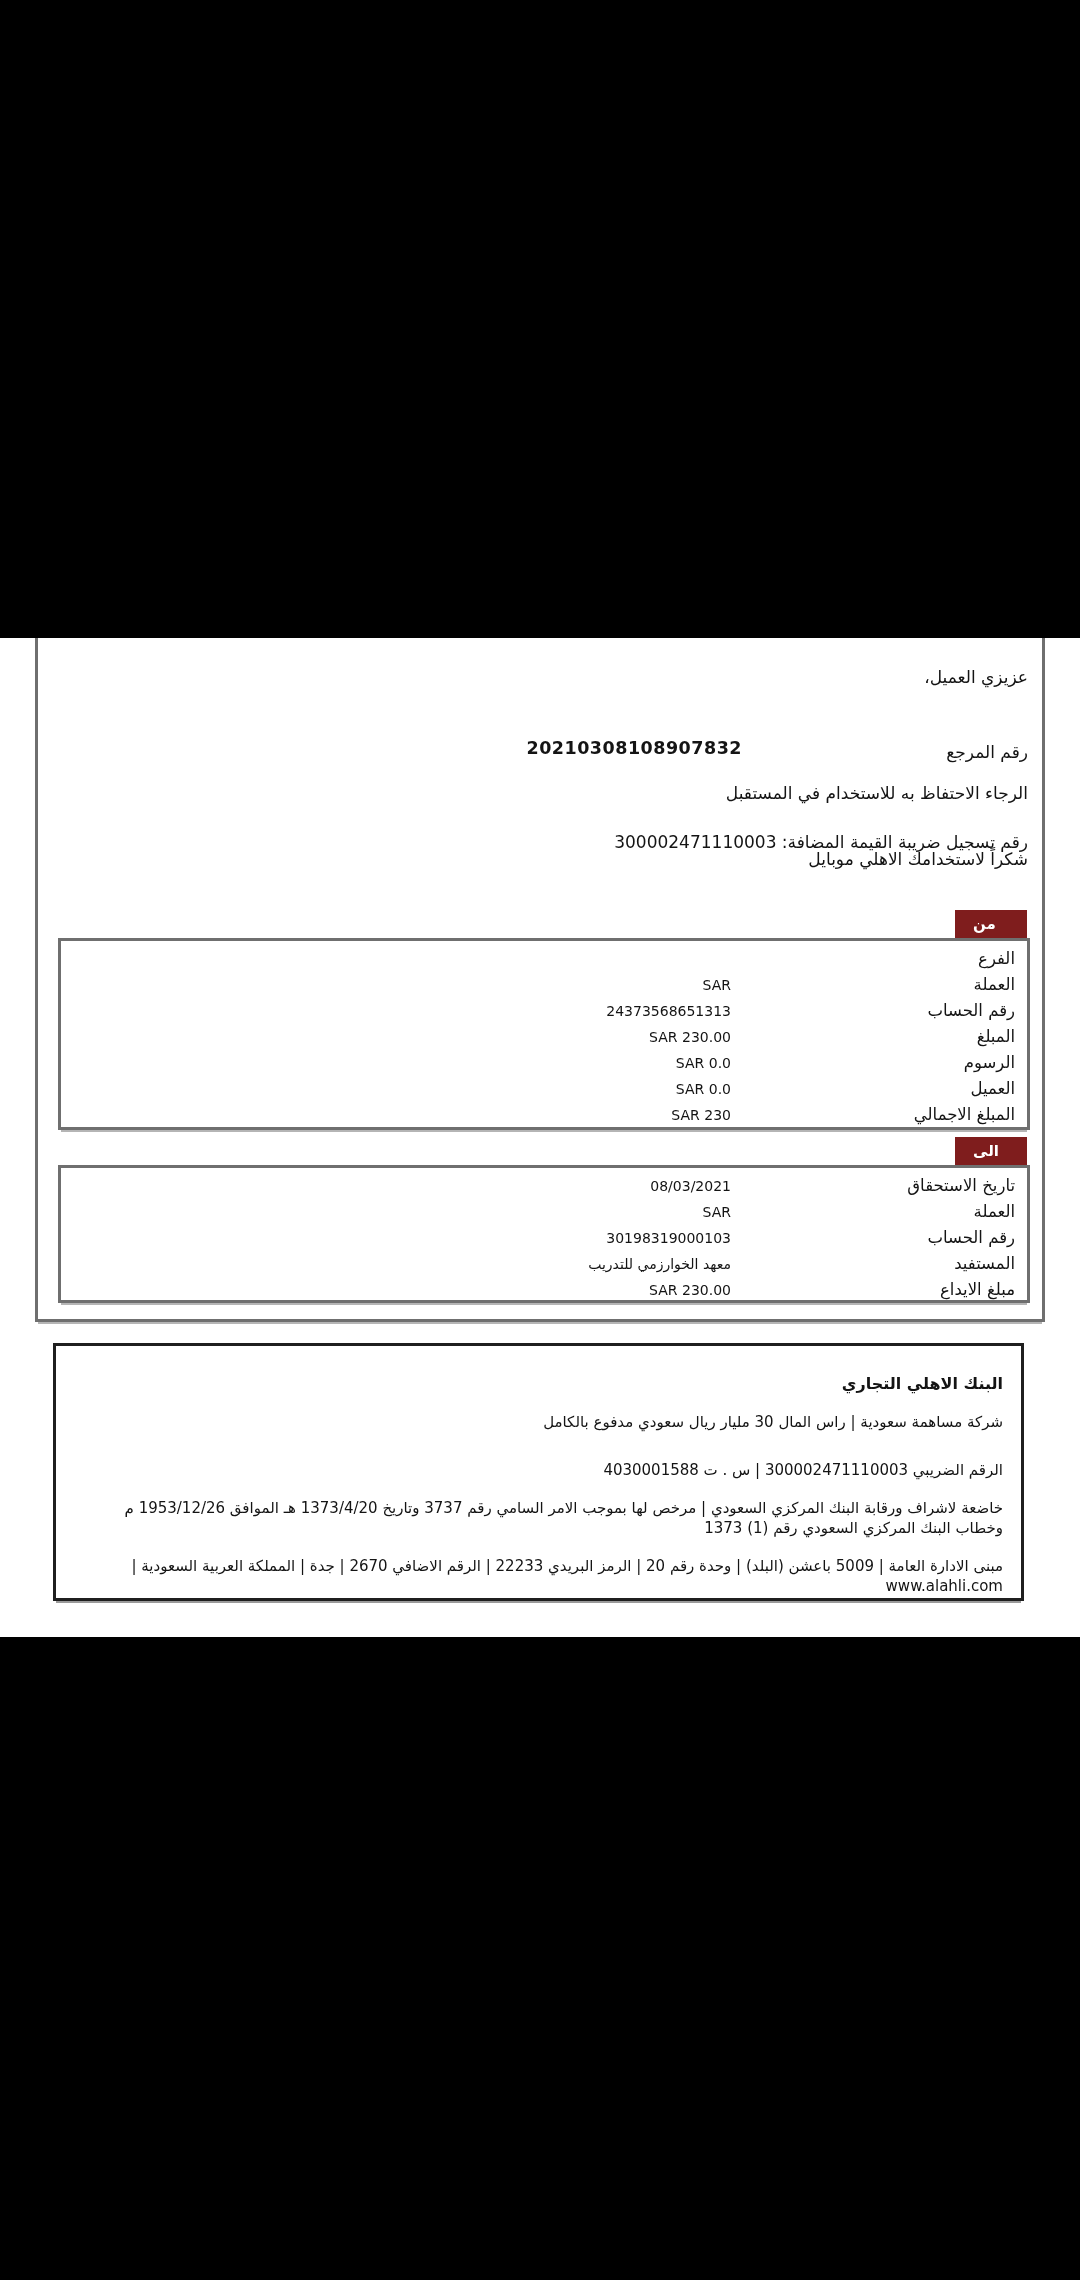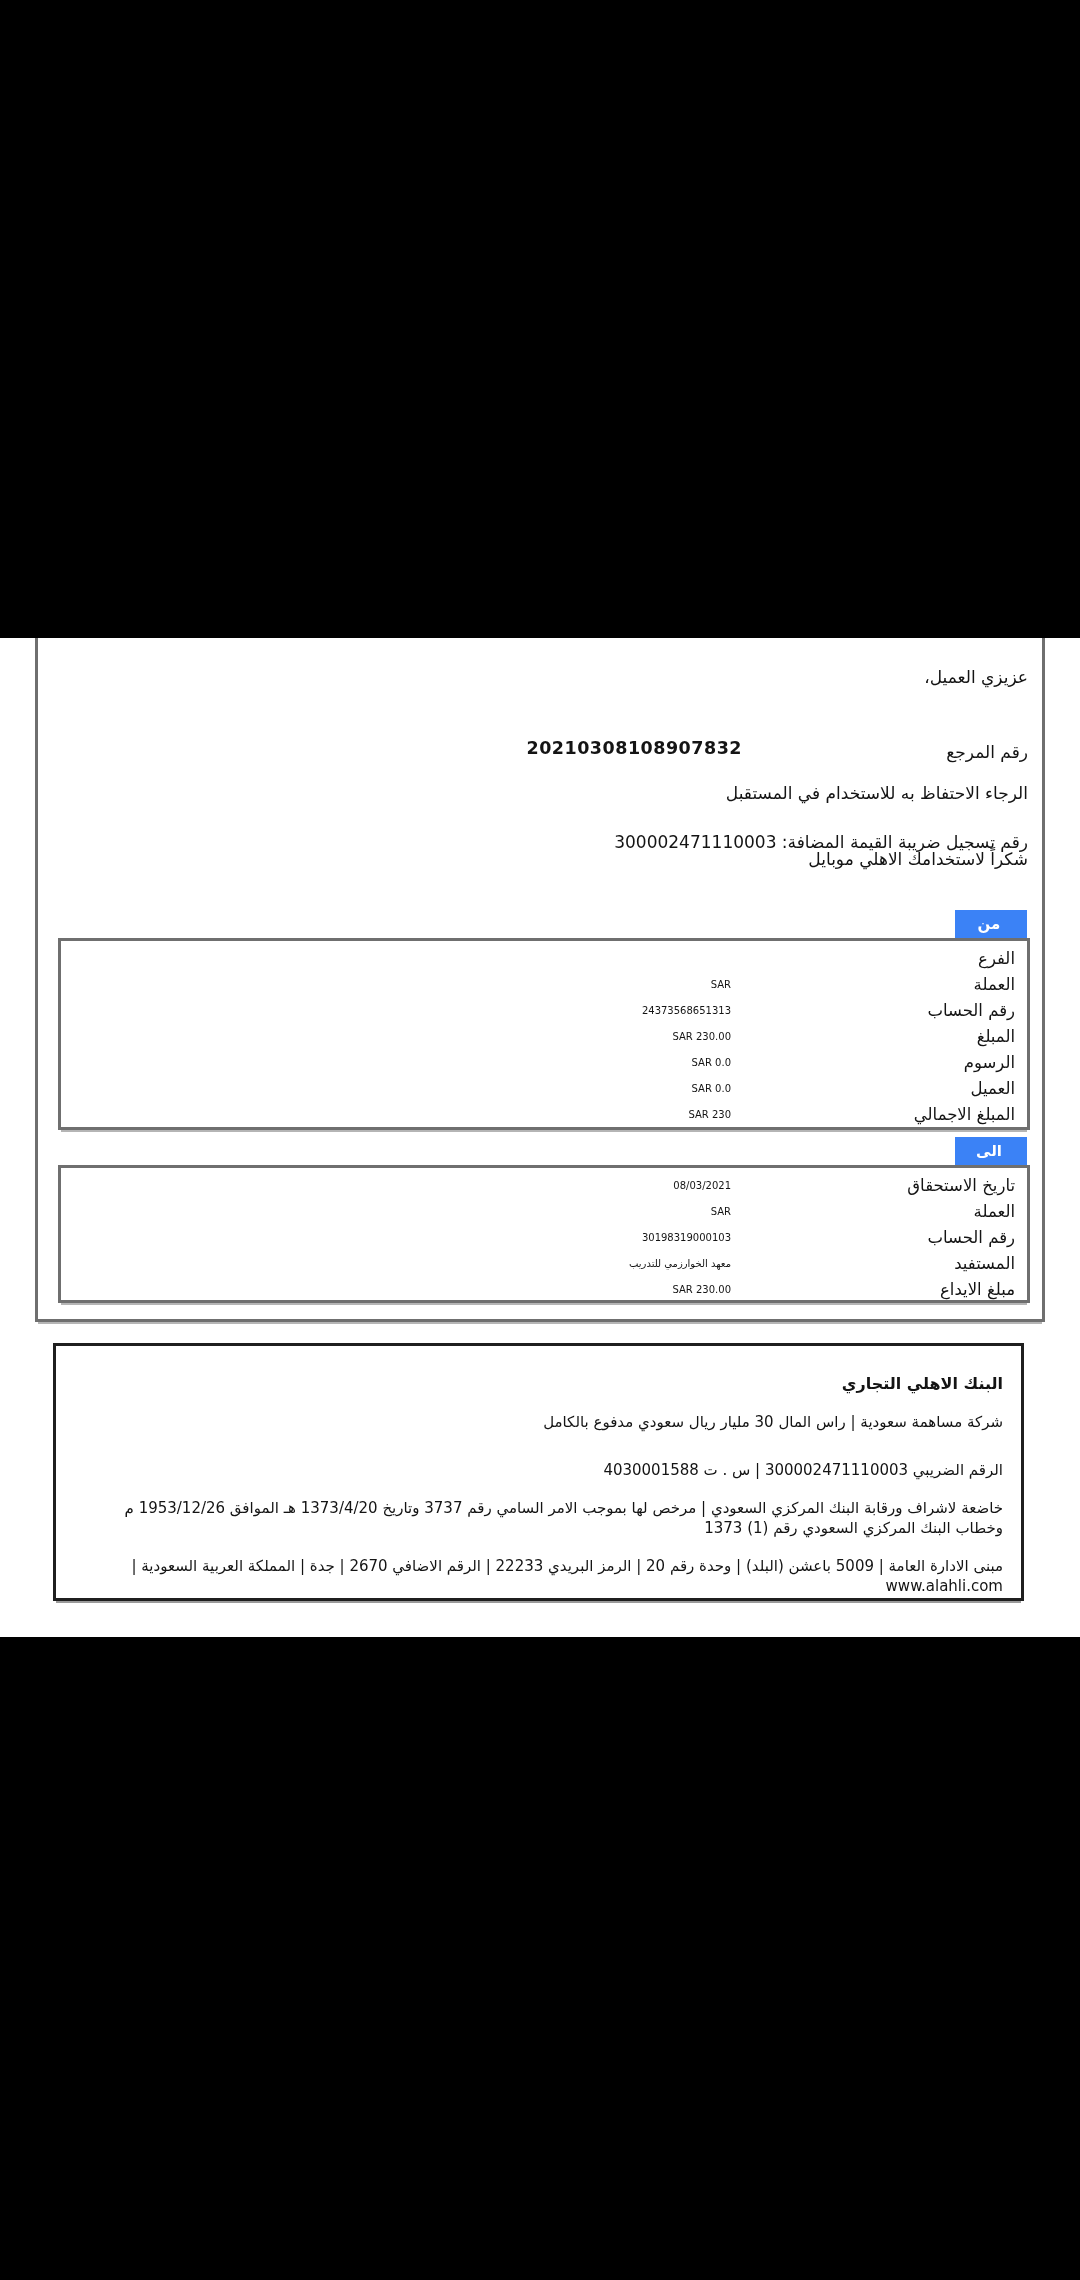--- a/index.html
+++ b/index.html
@@ -16,33 +16,33 @@
              box-shadow:0 5px 0 -3px #b5b5b5;background:#fff;}
   .line{position:absolute;right:14px;white-space:nowrap;font-size:17px;line-height:24px;}
   .greeting{top:27px;}
   .ref-row{top:102px;}
   .ref-value{position:absolute;top:100px;right:300px;font-size:17.5px;font-weight:bold;
              letter-spacing:.5px;white-space:nowrap;direction:ltr;}
   .keep-note{top:143px;}
   .vat-line{top:192px;text-align:right;}
   .thanks{top:209px;}
 
-  .tab{position:absolute;right:15px;width:72px;height:28px;box-sizing:border-box;background:#3b82f6;
-       color:#fff;font-size:15px;font-weight:bold;line-height:28px;padding-left:6px;padding-right:10px;
-       text-align:center;}
+  .tab{position:absolute;right:15px;width:72px;height:28px;box-sizing:border-box;background:#7f1d1d;
+       color:#fff;font-size:15px;font-weight:bold;line-height:28px;padding-left:18px;padding-right:10px;
+       text-align:left;}
   .tab.from{top:272px;}
   .tab.to{top:499px;}
 
   .section-box{position:absolute;left:20px;width:972px;box-sizing:border-box;background:#fff;
                border:3px solid #6f6f6f;box-shadow:0 5px 0 -3px #b5b5b5;padding:5px 12px;}
   .section-box.from{top:300px;height:192px;}
   .section-box.to{top:527px;height:138px;}
   .row{position:relative;height:26px;font-size:16.5px;line-height:26px;}
   .row .lbl{white-space:nowrap;}
-  .row .val{position:absolute;right:284px;top:0;white-space:nowrap;font-size:10px;}
+  .row .val{position:absolute;right:284px;top:0;white-space:nowrap;font-size:14px;}
 
   
   .footer-box{position:absolute;top:705px;left:53px;width:971px;height:258px;box-sizing:border-box;
               border:3px solid #1f1f1f;background:#fff;box-shadow:0 5px 0 -3px #9a9a9a;}
   .footer-box .ftitle{position:absolute;top:28px;right:18px;font-size:16px;font-weight:bold;white-space:nowrap;}
   .fline{position:absolute;right:18px;left:18px;text-align:right;font-size:15px;line-height:20px;}
   .fline.l1{top:66px;}
   .fline.l2{top:114px;}
   .fline.l3{top:152px;}
   .fline.l4{top:210px;}

